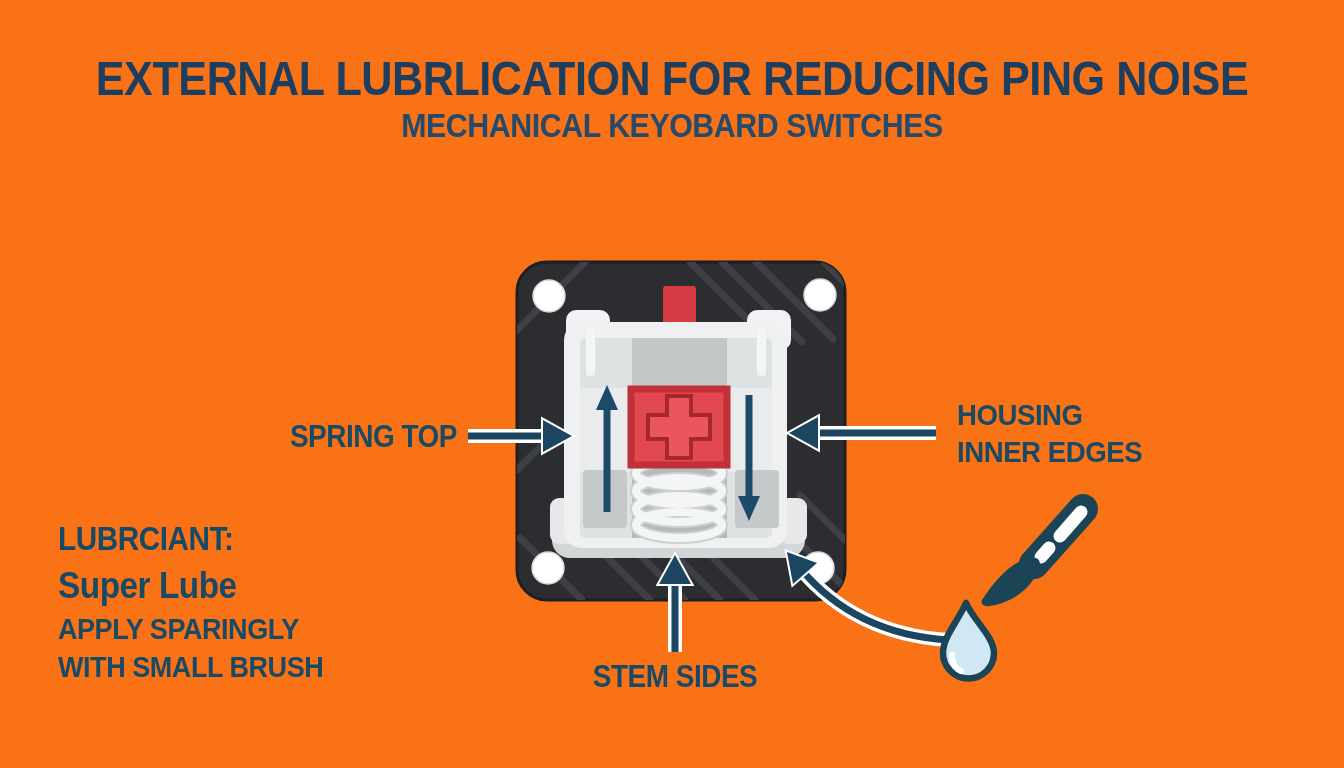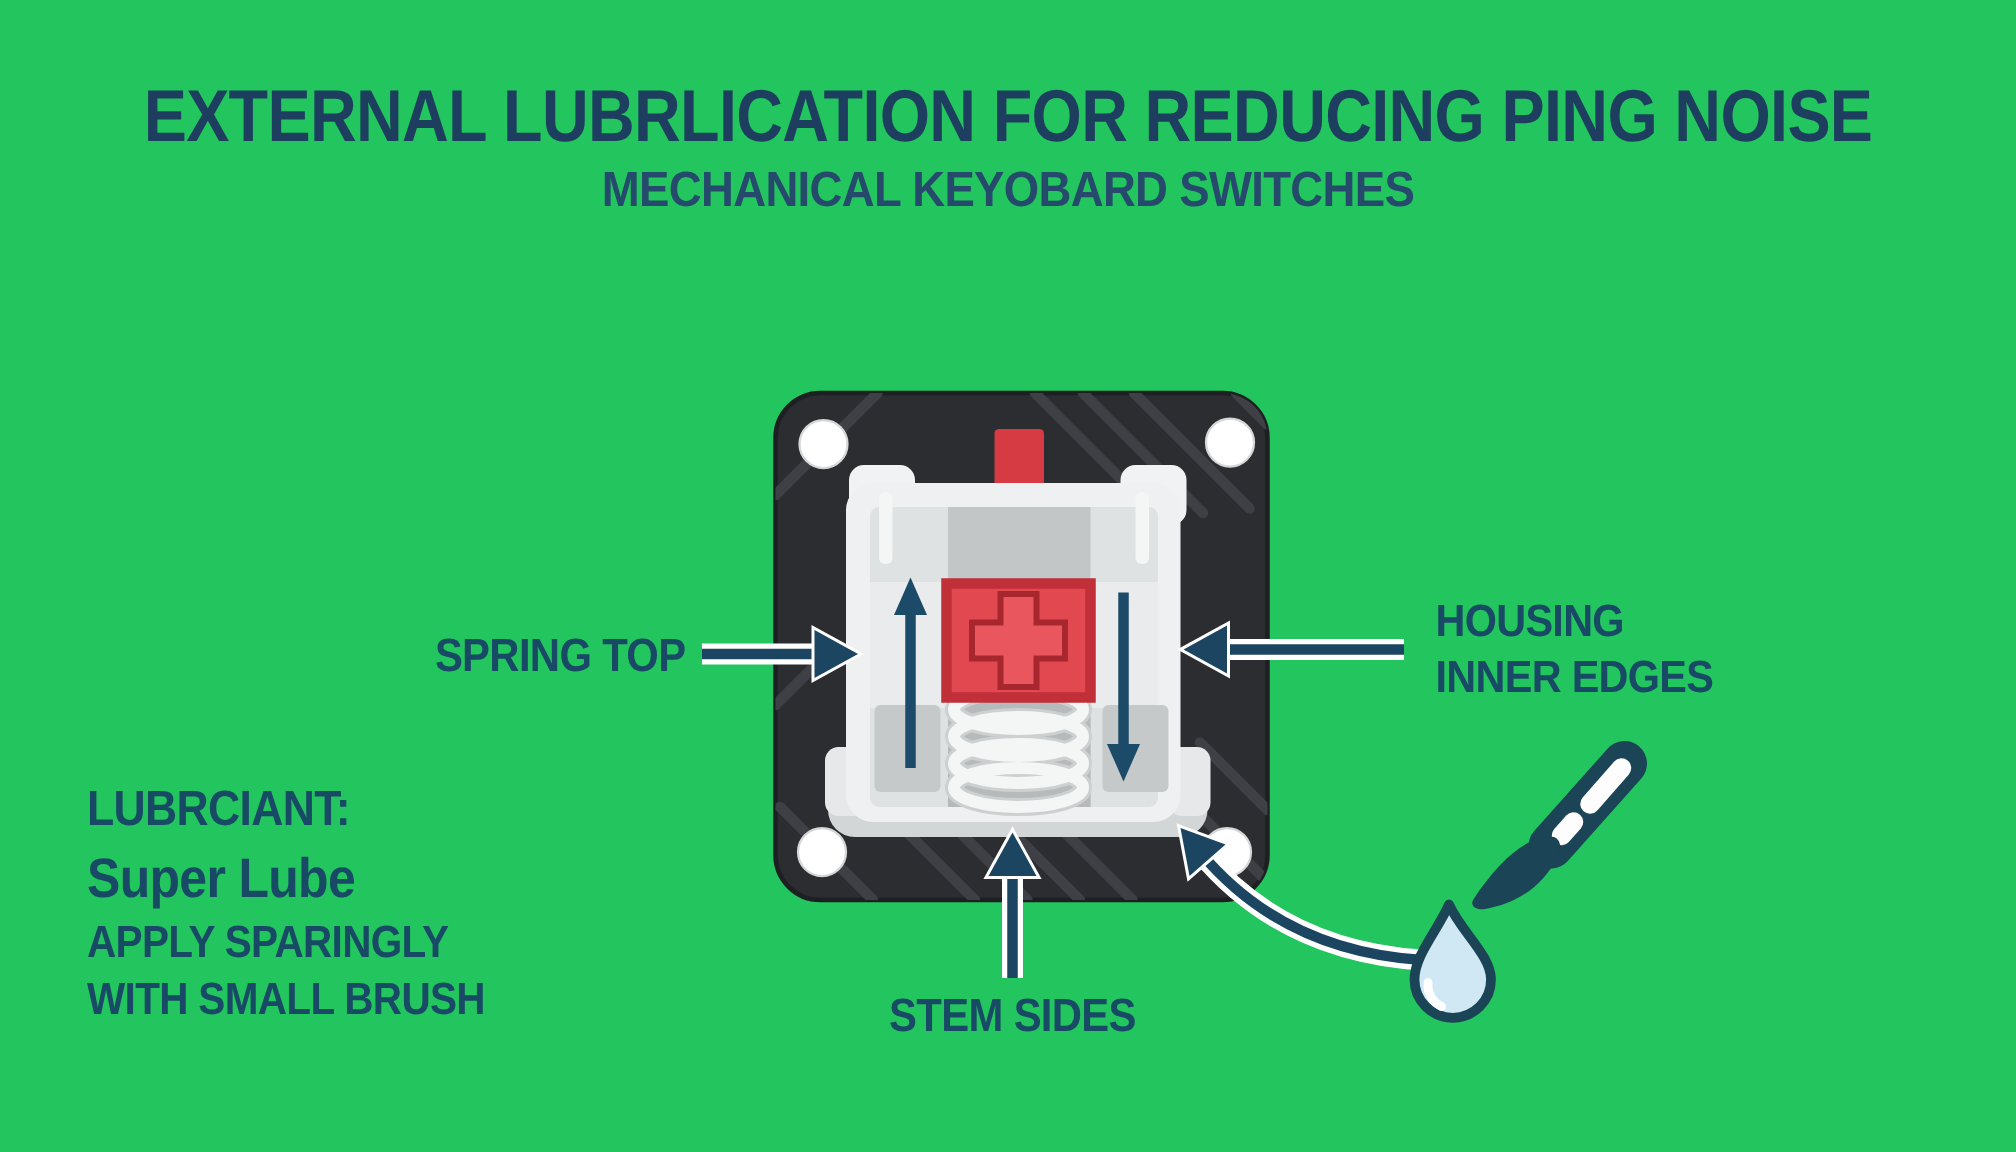--- a/index.html
+++ b/index.html
@@ -1,17 +1,17 @@
 <!DOCTYPE html>
 <html><head>
 <meta charset="utf-8">
 <style>
   html,body{margin:0;padding:0;background:#ffffff;}
   .canvas{
-    position:relative;width:1344px;height:768px;background:#22c55e;
+    position:relative;width:1344px;height:768px;background:#f97316;
     overflow:hidden;font-family:"Liberation Sans",sans-serif;
   }
   .diagram-svg{position:absolute;left:0;top:0;}
   .title{
     position:absolute;left:0;right:0;top:50px;text-align:center;
     font-size:49px;font-weight:bold;color:#1d3e5e;white-space:nowrap;
     transform:scaleX(0.88);transform-origin:center top;letter-spacing:-0.5px;
   }
   .subtitle{
     position:absolute;left:0;right:0;top:107px;text-align:center;

